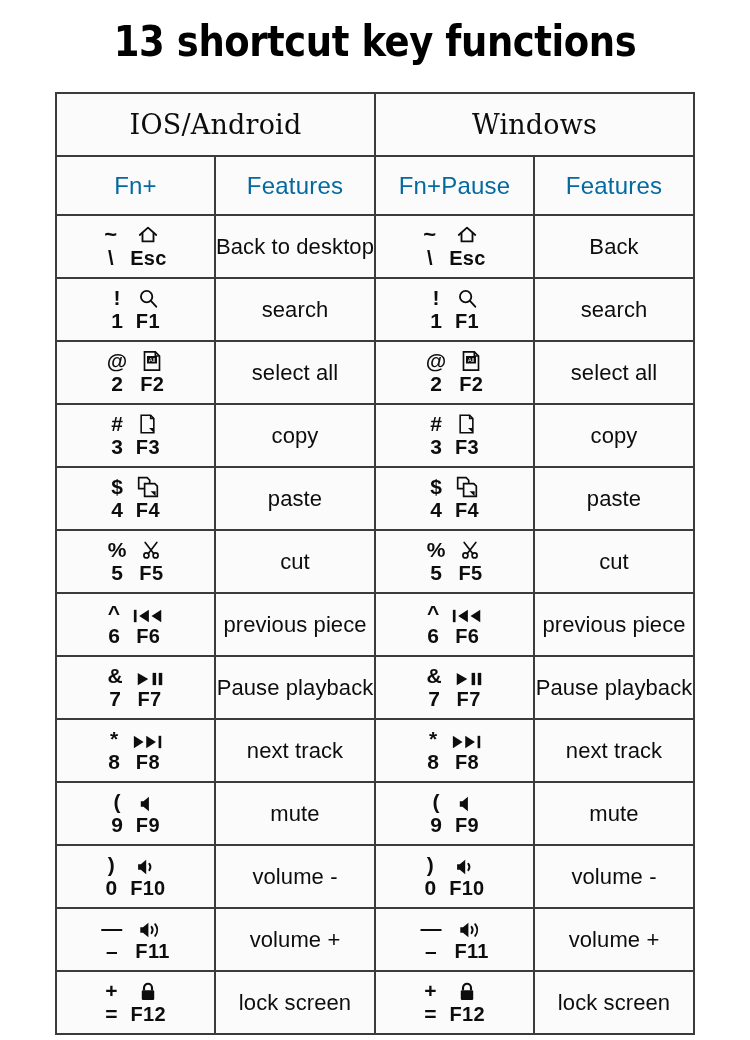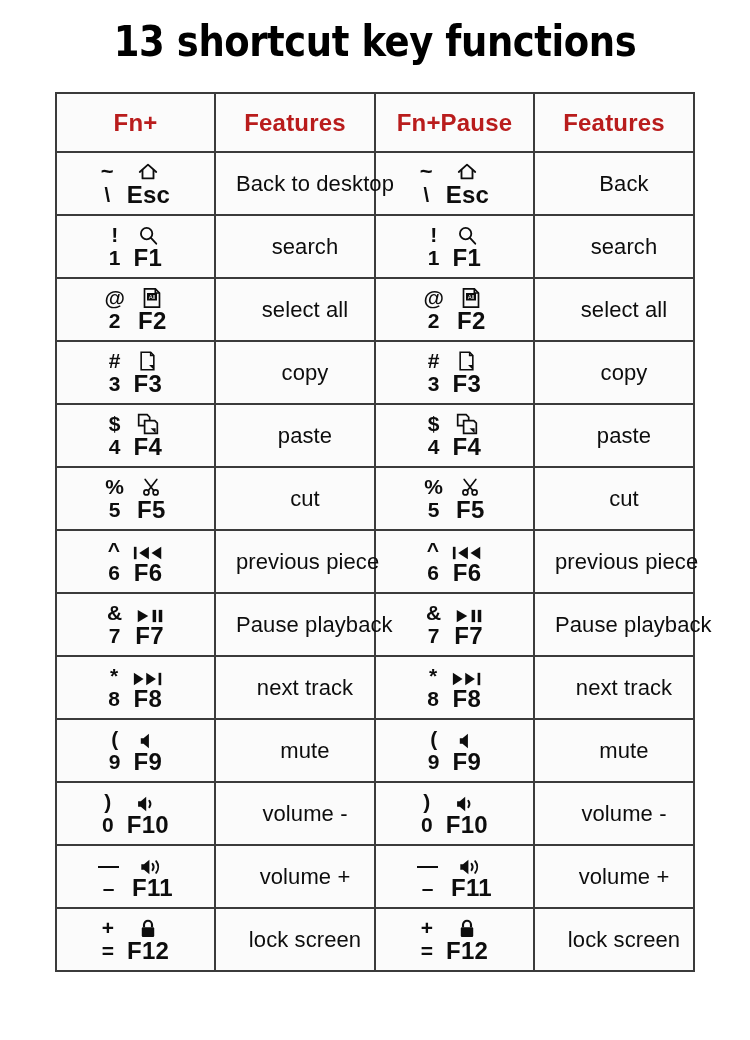--- a/index.html
+++ b/index.html
@@ -68,22 +68,22 @@
     color: #0d0d0d;
     letter-spacing: 0.2px;
   }
 
   
   .subhead-row td {
     height: 57px;
   }
   .subhead-label {
     font-size: 24px;
-    font-weight: 700;
-    color: #b91c1c;
+    font-weight: 400;
+    color: #0369a1;
     letter-spacing: 0.2px;
   }
 
   
   .data-row td {
     height: 61px;
   }
 
   
   .keycell {
@@ -114,57 +114,60 @@
     align-items: center;
     justify-content: center;
   }
   .k-icon {
     height: 22px;
     display: flex;
     align-items: flex-end;
     justify-content: center;
   }
   .k-fname {
-    font-size: 24px;
+    font-size: 20px;
     font-weight: 700;
     color: #0d0d0d;
     height: 24px;
     display: flex;
     align-items: center;
     justify-content: center;
     letter-spacing: 0.3px;
   }
   .k-sym.tilde { font-size: 22px; line-height: 10px; }
   .k-num.bslash { font-size: 20px; }
 
   .feature-label {
     font-size: 22px;
     font-weight: 400;
     color: #0d0d0d;
     letter-spacing: 0.1px;
     white-space: nowrap;
-    padding-left: 20px;
   }
 
   svg.ico { display: block; }
 </style>
 </head>
 <body>
 
 <div class="title">13 shortcut key functions</div>
 
 <div class="table-wrap">
   <table class="shortcut-table">
     <colgroup>
       <col class="c-key">
         <col class="c-feat">
         <col class="c-key">
         <col class="c-feat">
     </colgroup>
     <tbody id="tbody">
+        <tr class="platform-row">
+          <td colspan="2"><span class="platform-label">IOS/Android</span></td>
+          <td colspan="2"><span class="platform-label">Windows</span></td>
+        </tr>
         <tr class="subhead-row">
           <td><span class="subhead-label">Fn+</span></td>
           <td><span class="subhead-label">Features</span></td>
           <td><span class="subhead-label">Fn+Pause</span></td>
           <td><span class="subhead-label">Features</span></td>
         </tr>
         <tr class="data-row">
           <td><div class="keycell">
               <div class="k-sym tilde">~</div>
               <div class="k-icon">

